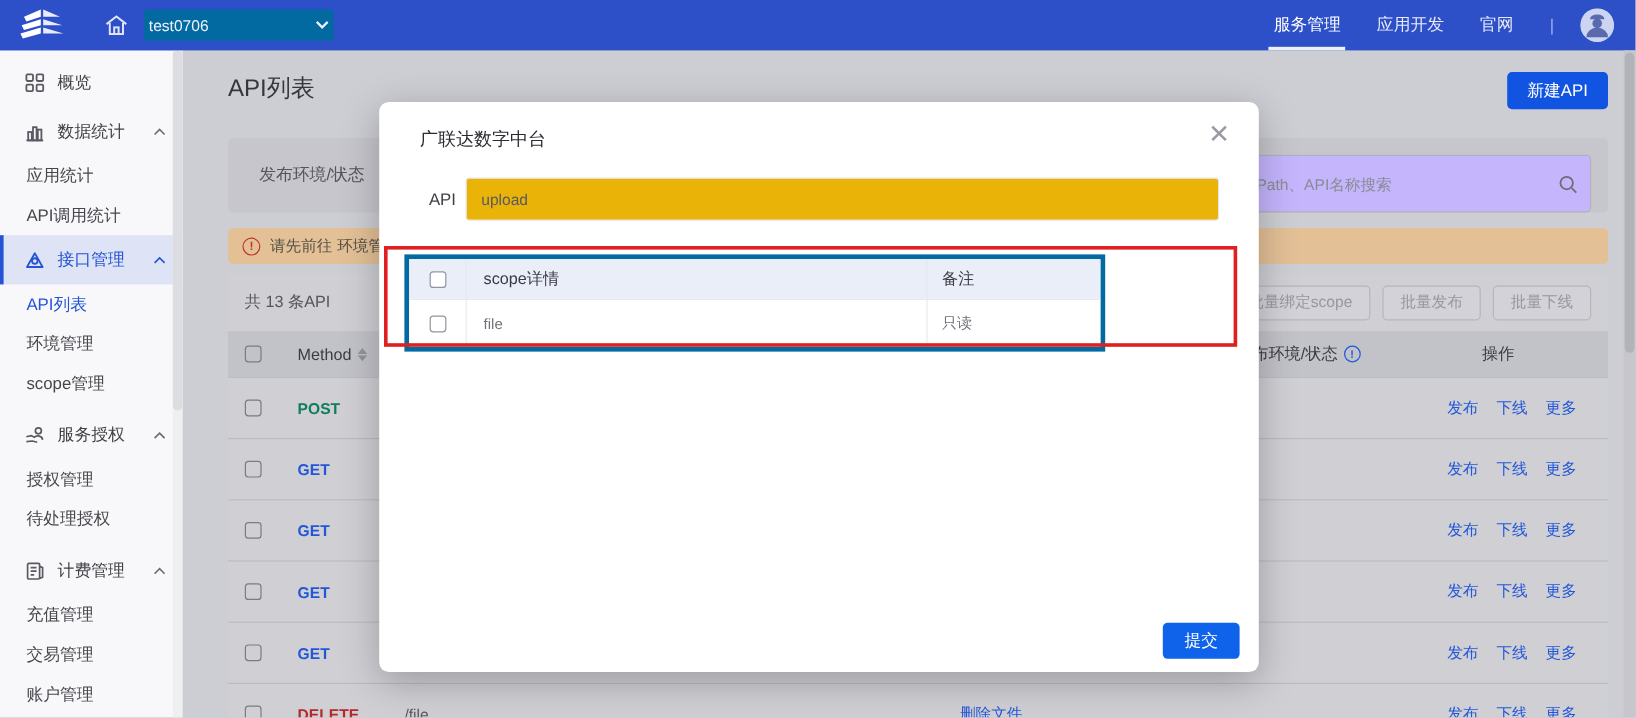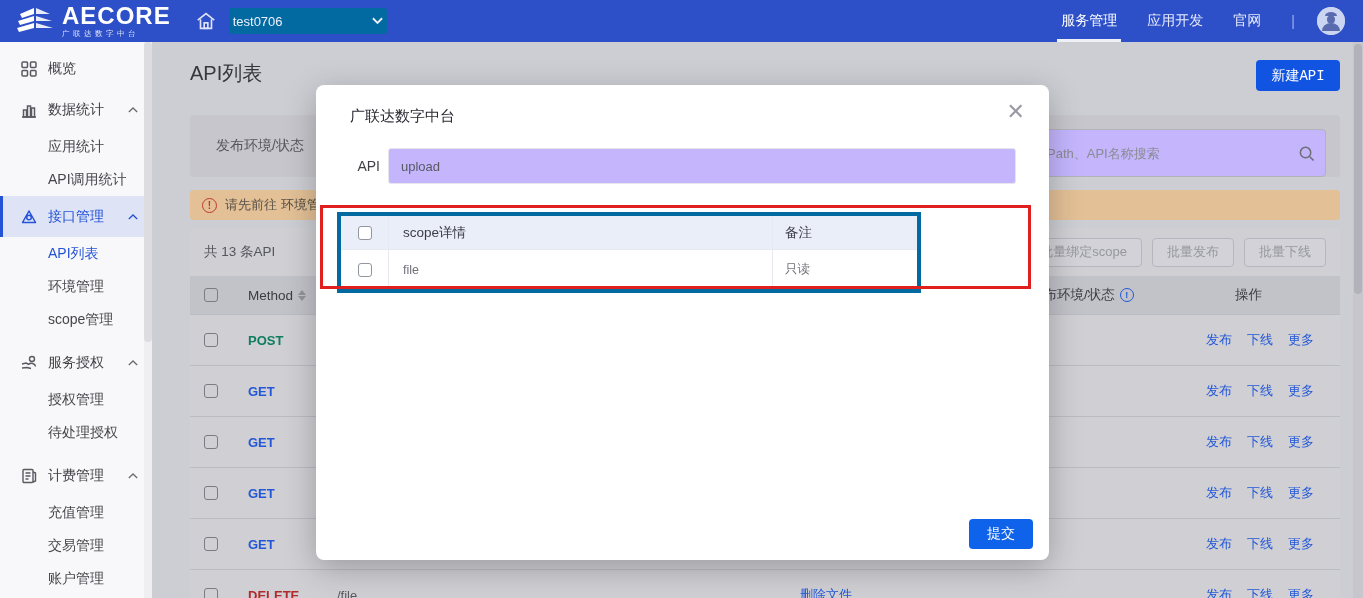--- a/index.html
+++ b/index.html
@@ -24,30 +24,30 @@
   .avatar { width:28px; height:28px; border-radius:50%; background:#cbd4f0; margin-right:18px; display:flex; align-items:center; justify-content:center; cursor:pointer; overflow:hidden; }
 
   
   .sidebar { position:absolute; top:42px; left:0; width:152px; bottom:0; background:#f8f8fa; z-index:4; padding-top:6px; }
   .sb-scroll { position:absolute; top:0; right:0; width:8px; bottom:0; background:#efeff2; }
   .sb-thumb { position:absolute; top:0; right:0; width:8px; height:300px; background:#dcdce1; border-radius:4px; }
   .sb-item { height:41px; display:flex; align-items:center; padding:0 10px 0 20px; cursor:pointer; position:relative; color:#3f3f46; }
   .sb-item .sb-icon { width:18px; height:18px; margin-right:10px; flex:none; }
   .sb-item .sb-label { flex:1; font-size:14px; }
   .sb-item .sb-chevron { width:10px; height:10px; margin-right:4px; }
-  .sb-child { height:33px; display:flex; align-items:center; padding-left:48px; font-size:14px; color:#46464d; cursor:pointer; }
+  .sb-child { height:33px; display:flex; align-items:center; padding-left:22px; font-size:14px; color:#46464d; cursor:pointer; }
   .sb-item.active { background:#dee4f6; color:#2453d6; }
   .sb-item.active::before { content:""; position:absolute; left:0; top:0; bottom:0; width:3px; background:#2453d6; }
   .sb-child.active { color:#2453d6; }
   .sb-gap { height:6px; }
 
   
   .content { position:absolute; top:42px; left:152px; right:0; bottom:0; background:#cdced3; z-index:1; overflow:hidden; }
   .page-title { position:absolute; left:38px; top:18px; font-size:20px; color:#36363c; }
-  .btn-primary { background:#1254e2; color:#fff; border:none; border-radius:4px; font-size:14px; cursor:pointer; font-family:Liberation Mono, monospace; }
+  .btn-primary { background:#1254e2; color:#fff; border:none; border-radius:4px; font-size:14px; cursor:pointer; font-family:Liberation Sans, sans-serif; }
   .new-api-btn { position:absolute; right:23px; top:18px; width:84px; height:31px; }
 
   .filter-card { position:absolute; left:38px; right:23px; top:73px; height:62px; background:#c6c6cc; border-radius:4px; display:flex; align-items:center; }
   .filter-label { margin-left:26px; color:#55555c; font-size:14px; }
   .filter-select { margin-left:12px; width:120px; height:32px; background:#d1d1d7; border:1px solid #aeaeb6; border-radius:4px; display:flex; align-items:center; padding:0 10px; color:#55555c; font-size:13px; cursor:pointer; }
   .search-box { position:absolute; right:14px; top:14px; width:290px; height:48px; background:#c4b5fd; border:1px solid #b2b2ba; border-radius:4px; display:flex; align-items:center; padding:0 10px; }
   .search-box input { flex:1; border:none; background:transparent; outline:none; font-size:13px; color:#55555c; font-family:inherit; }
   .search-box input::placeholder { color:#8b8b93; }
   .search-icon { width:17px; height:17px; flex:none; }
 
@@ -84,21 +84,21 @@
 
   .win-scroll { position:absolute; top:42px; right:0; width:10px; bottom:0; background:#c6c6cc; z-index:6; }
   .win-thumb { position:absolute; top:2px; right:1px; width:8px; height:250px; background:#b2b2ba; border-radius:4px; }
 
   
   .modal { position:absolute; left:316px; top:85px; width:733px; height:475px; background:#ffffff; border-radius:8px; box-shadow:0 8px 32px rgba(0,0,0,0.25); z-index:10; }
   .modal-title { position:absolute; left:34px; top:22px; font-size:15px; color:#2b2b33; }
   .modal-close { position:absolute; right:20px; top:12px; font-size:22px; color:#9a9aa4; cursor:pointer; line-height:1; padding:4px; }
   .api-row { position:absolute; left:0; top:63px; width:100%; display:flex; align-items:center; }
   .api-label { width:64px; text-align:right; color:#3f3f46; font-size:14px; flex:none; }
-  .api-input { margin-left:8px; width:628px; height:36px; background:#c4b5fd; border:1px solid #e6e7ec; border-radius:3px; display:flex; align-items:center; padding:0 12px; color:#5a5a62; font-size:13px; }
+  .api-input { margin-left:8px; width:628px; height:36px; background:#eab308; border:1px solid #e6e7ec; border-radius:3px; display:flex; align-items:center; padding:0 12px; color:#5a5a62; font-size:13px; }
   .red-box { position:absolute; left:4px; top:120px; width:711px; height:84px; border:3px solid #e01f1f; z-index:12; pointer-events:none; }
   .m-table { position:absolute; left:21px; top:127px; width:584px; border:4px solid #0369a1; }
   .m-thead { height:33px; background:#e9eef8; display:flex; align-items:center; font-size:13.5px; color:#3c3c44; }
   .m-trow { height:40px; background:#ffffff; border-top:1px solid #e7e9f0; display:flex; align-items:center; font-size:12.5px; color:#71717a; }
   .m-col-cb { width:48px; display:flex; justify-content:center; align-self:stretch; align-items:center; border-right:1px solid #e7e9f0; flex:none; }
   .m-col-scope { flex:1; padding-left:14px; align-self:stretch; display:flex; align-items:center; border-right:1px solid #e7e9f0; }
   .m-col-note { width:144px; padding-left:12px; flex:none; }
   .m-cb { width:14px; height:14px; border:1.5px solid #9296a0; border-radius:3px; background:#fff; cursor:pointer; }
   .submit-btn { position:absolute; right:16px; bottom:11px; width:64px; height:30px; background:#0f62ea; }
 </style>
@@ -108,24 +108,20 @@
 <div class="navbar">
   <div class="logo-wrap">
     <svg class="logo-mark" viewBox="0 0 40 30">
       <polygon points="6,8 20,2 20,8 8,12" fill="#ffffff"></polygon>
       <polygon points="4,15 20,10 20,15 6,19" fill="#ffffff"></polygon>
       <polygon points="3,22 20,17 20,22 5,26" fill="#ffffff"></polygon>
       <polygon points="22,2 36,8 22,8" fill="#e8ebf8"></polygon>
       <polygon points="22,10 38,15 22,15" fill="#e8ebf8"></polygon>
       <polygon points="22,17 39,22 22,22" fill="#e8ebf8"></polygon>
     </svg>
-    <div class="logo-text-col">
-      <span class="logo-title">AECORE</span>
-      <span class="logo-sub">广联达数字中台</span>
-    </div>
   </div>
   <svg class="home-btn" viewBox="0 0 24 24" fill="none" stroke="#dfe4f8" stroke-width="1.8">
     <path d="M3 11 L12 4 L21 11"></path>
       <path d="M6 10 V20 H18 V10"></path>
       <rect x="10" y="14" width="4" height="6"></rect>
   </svg>
   <div class="proj-select">
     <span class="val">test0706</span>
     <svg width="11" height="8" viewBox="0 0 12 8">
         <path d="M1 1 L6 6 L11 1" stroke="#eef1fc" stroke-width="2" fill="none"></path>

